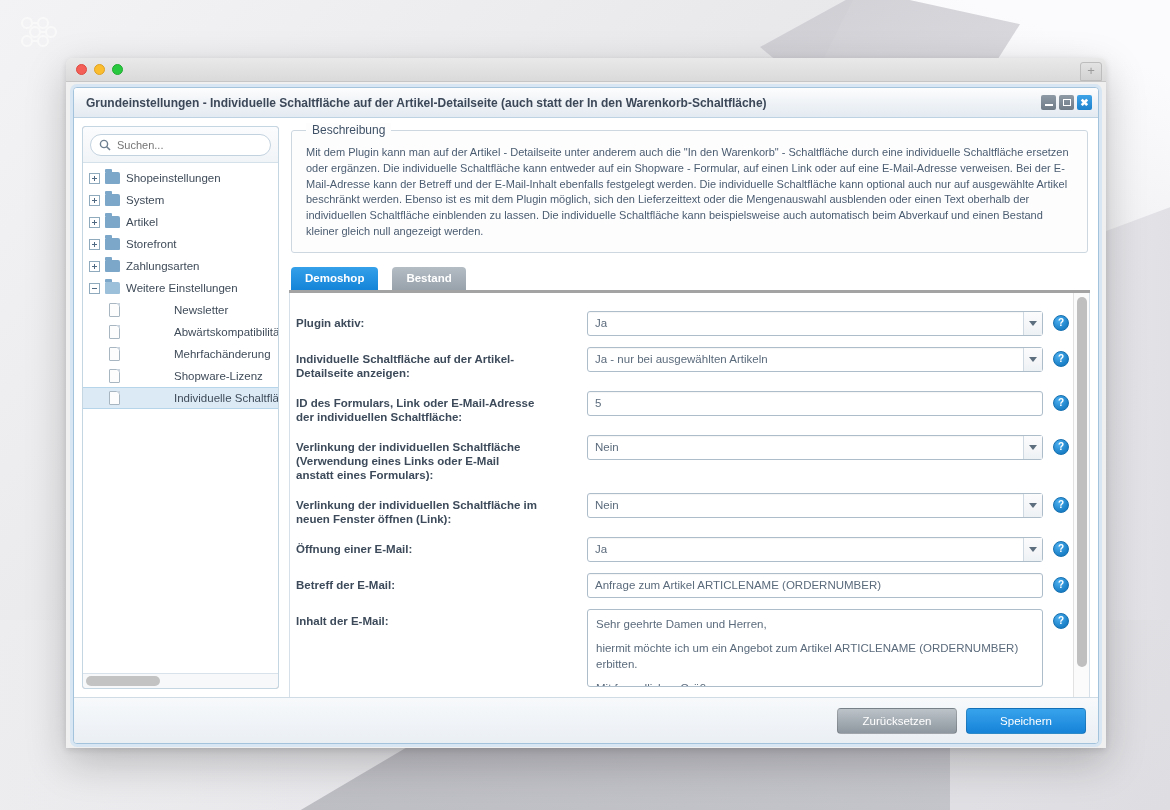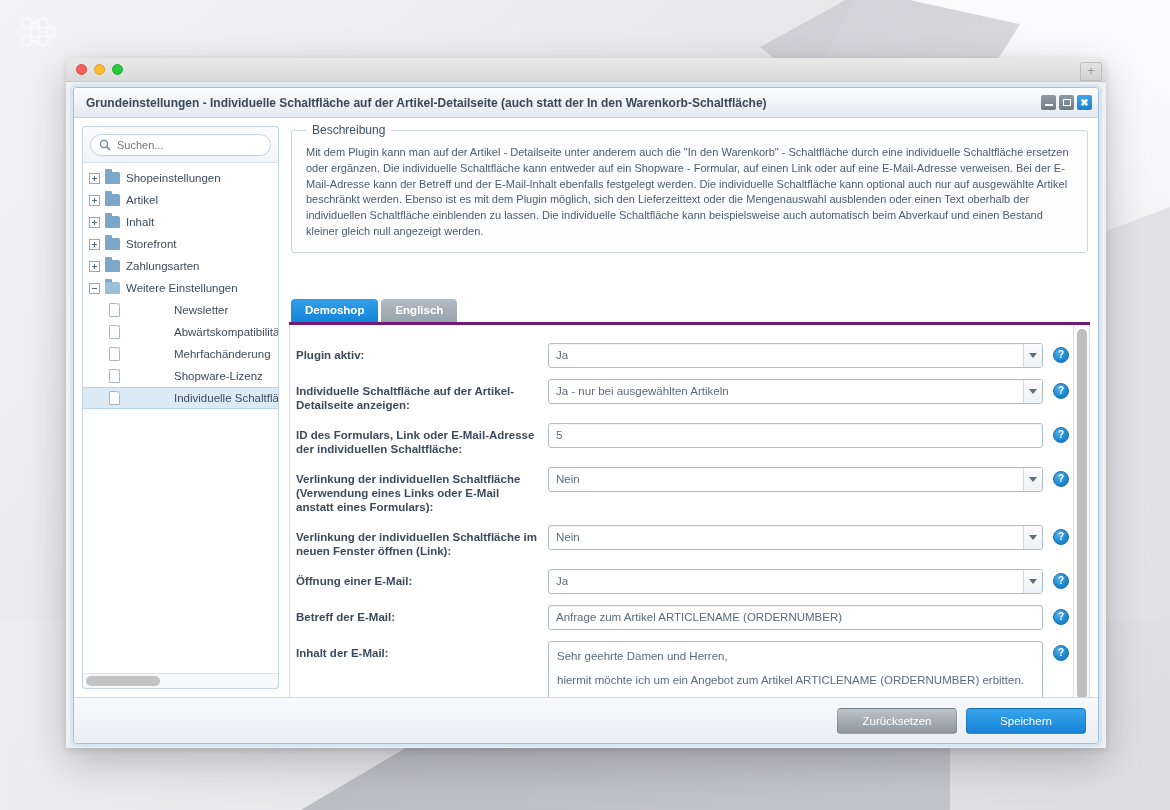--- a/index.html
+++ b/index.html
@@ -256,25 +256,24 @@
   }
 
   .tabs-area {
     flex: 1 1 auto;
     display: flex; flex-direction: column;
     min-height: 0;
     margin-top: 14px;
   }
   .tabbar {
     display: flex; align-items: flex-end;
-    gap: 3px;
-    border-bottom: 3px solid #701a75;
+    gap: 14px;
+    border-bottom: 3px solid #a3a3a3;
     padding-left: 2px;
     flex: 0 0 auto;
-    margin-top: 32px;
   }
   .tab {
     font-size: 11.5px; font-weight: bold; color: #fff;
     padding: 5px 14px 6px 14px;
     border-radius: 4px 4px 0 0;
     cursor: pointer;
   }
   .tab.active { background: linear-gradient(180deg,#35a0ea,#1384d8); }
   .tab.inactive { background: linear-gradient(180deg,#b4bcc4,#98a2ab); }
 
@@ -288,20 +287,21 @@
   }
   .form-inner {
     flex: 1 1 auto;
     padding: 18px 4px 10px 6px;
     min-width: 0;
     overflow: hidden;
   }
   .frow {
     display: flex; align-items: flex-start;
     margin-bottom: 11px;
+    gap: 39px;
   }
   .flabel {
     width: 252px; flex: 0 0 252px;
     font-size: 11.5px; font-weight: bold; color: #3c4a5a;
     line-height: 14px;
     padding-top: 5px;
     padding-right: 8px;
   }
   .fctl { flex: 1 1 auto; min-width: 0; display: flex; align-items: flex-start; }
   .ctl-box {
@@ -446,26 +446,26 @@
         </div>
         <div class="tree" id="tree-root">
             <div class="tnode">
               <span class="expander plus"></span>
               <span class="folder"></span>
               <span>Shopeinstellungen</span>
             </div>
             <div class="tnode">
               <span class="expander plus"></span>
               <span class="folder"></span>
-              <span>Artikel</span>
+              <span>System</span>
             </div>
             <div class="tnode">
               <span class="expander plus"></span>
               <span class="folder"></span>
-              <span>Inhalt</span>
+              <span>Artikel</span>
             </div>
             <div class="tnode">
               <span class="expander plus"></span>
               <span class="folder"></span>
               <span>Storefront</span>
             </div>
             <div class="tnode">
               <span class="expander plus"></span>
               <span class="folder"></span>
               <span>Zahlungsarten</span>
@@ -504,21 +504,21 @@
       <div class="main">
 
         <div class="fieldset">
           <legend>Beschreibung</legend>
           <div class="desc-text">Mit dem Plugin kann man auf der Artikel - Detailseite unter anderem auch die "In den Warenkorb" - Schaltfläche durch eine individuelle Schaltfläche ersetzen oder ergänzen. Die individuelle Schaltfläche kann entweder auf ein Shopware - Formular, auf einen Link oder auf eine E-Mail-Adresse verweisen. Bei der E-Mail-Adresse kann der Betreff und der E-Mail-Inhalt ebenfalls festgelegt werden. Die individuelle Schaltfläche kann optional auch nur auf ausgewählte Artikel beschränkt werden. Ebenso ist es mit dem Plugin möglich, sich den Lieferzeittext oder die Mengenauswahl ausblenden oder einen Text oberhalb der individuellen Schaltfläche einblenden zu lassen. Die individuelle Schaltfläche kann beispielsweise auch automatisch beim Abverkauf und einen Bestand kleiner gleich null angezeigt werden.</div>
         </div>
 
         <div class="tabs-area">
           <div class="tabbar" id="tabbar-root">
               <div class="tab active">Demoshop</div>
-              <div class="tab inactive">Englisch</div>
+              <div class="tab inactive">Bestand</div>
             </div>
 
           <div class="form-scroll">
             <div class="form-inner" id="form-root">
                 <div class="frow">
                   <div class="flabel">Plugin aktiv:</div>
                   <div class="fctl">
                     <div class="ctl-box">
                       <div class="ctl-val">Ja</div>
                       <div class="ctl-arrow">

